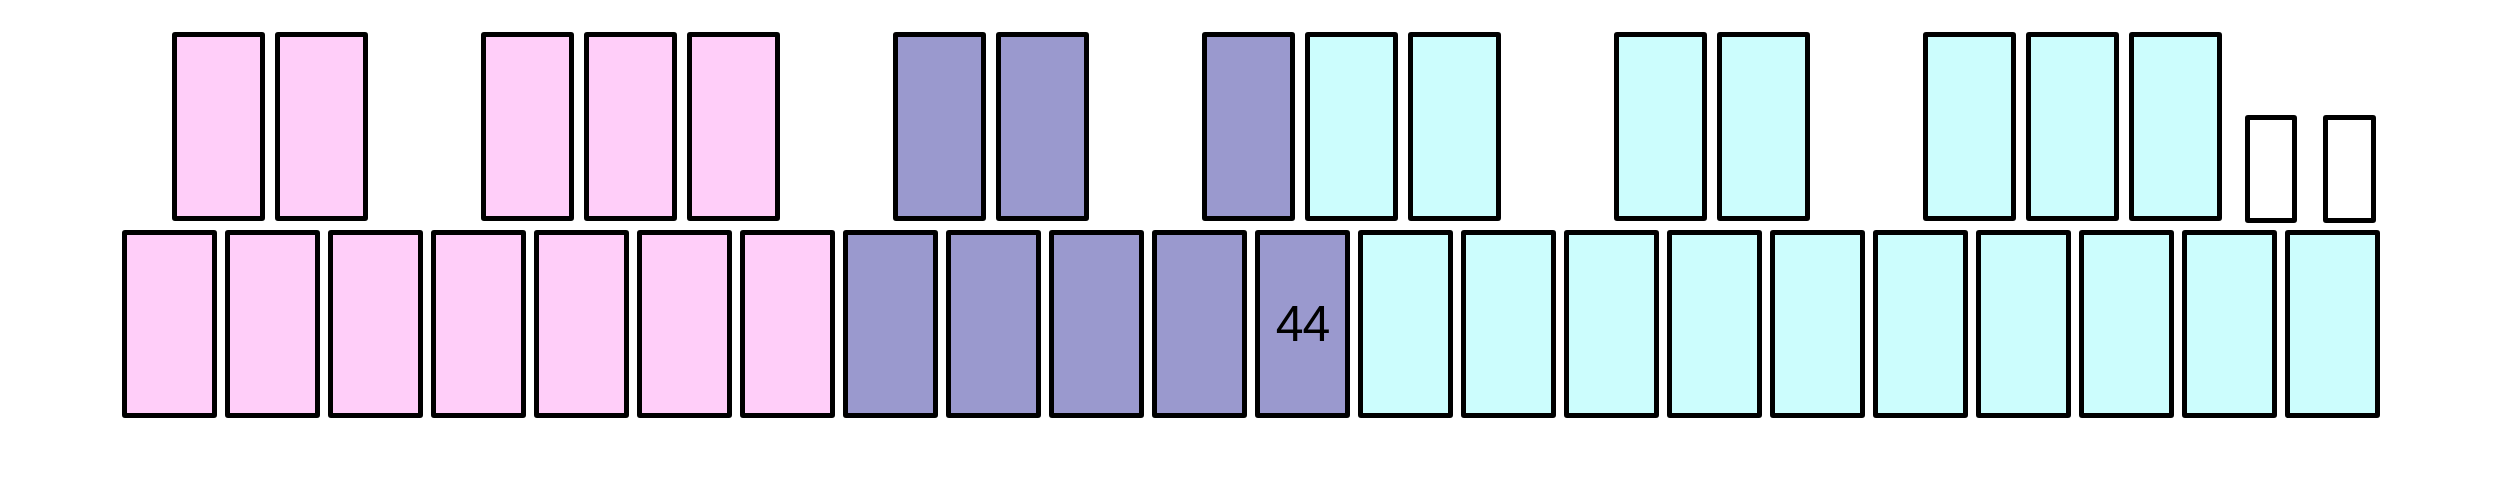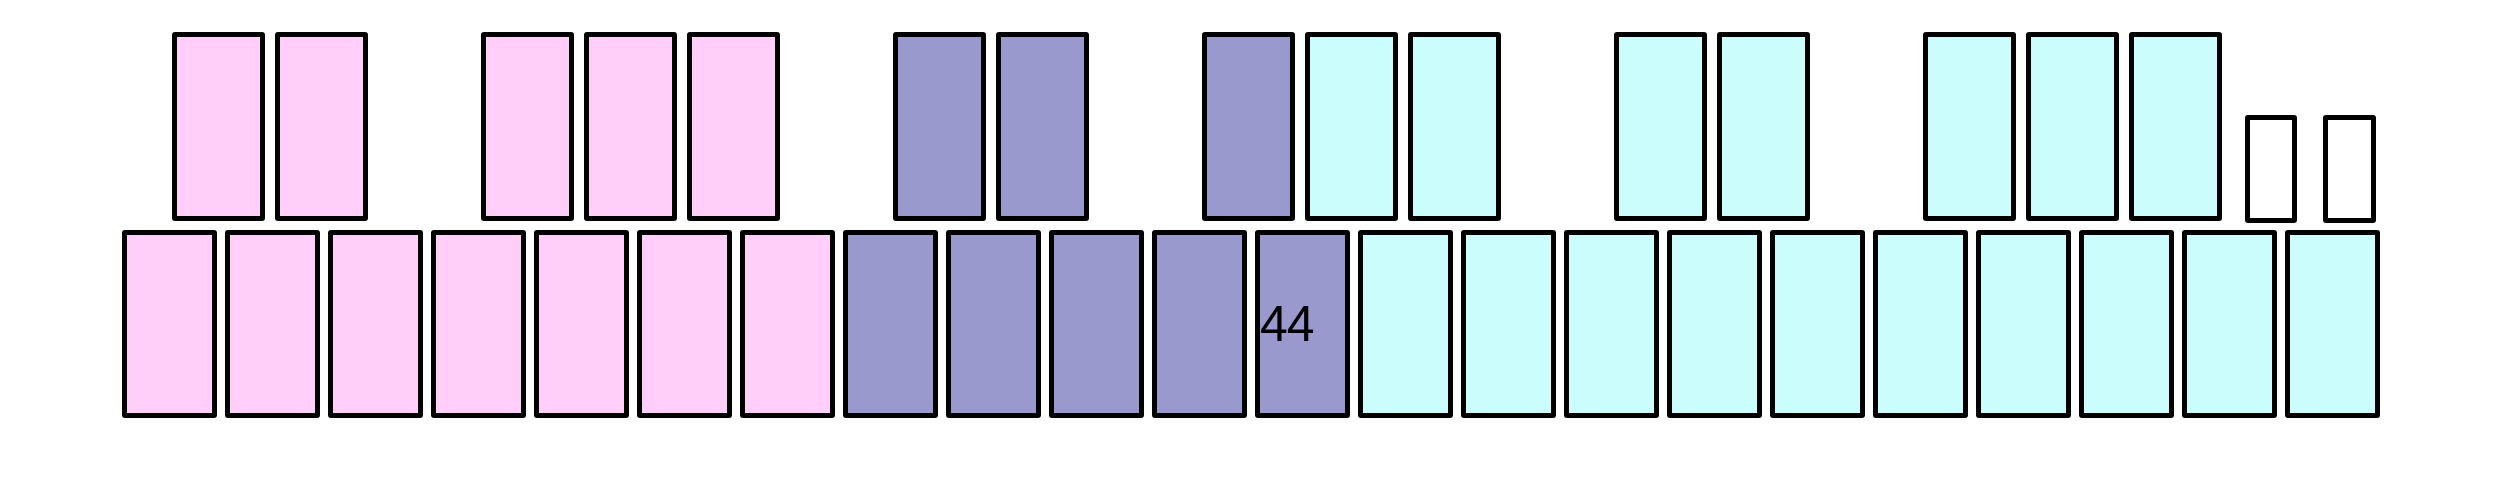--- a/index.html
+++ b/index.html
@@ -15,21 +15,21 @@
     overflow: hidden;
     font-family: "Liberation Sans", "DejaVu Sans", sans-serif;
   }
   .key {
     position: absolute;
     box-sizing: border-box;
     border: 5px solid #000000;
     border-radius: 3px;
     display: flex;
     align-items: center;
-    justify-content: flex-start;
+    justify-content: center;
   }
   .key-label {
     font-size: 50px;
     line-height: 1;
     color: #000000;
     letter-spacing: -1px;
   }
 </style>
 </head>
 <body>

